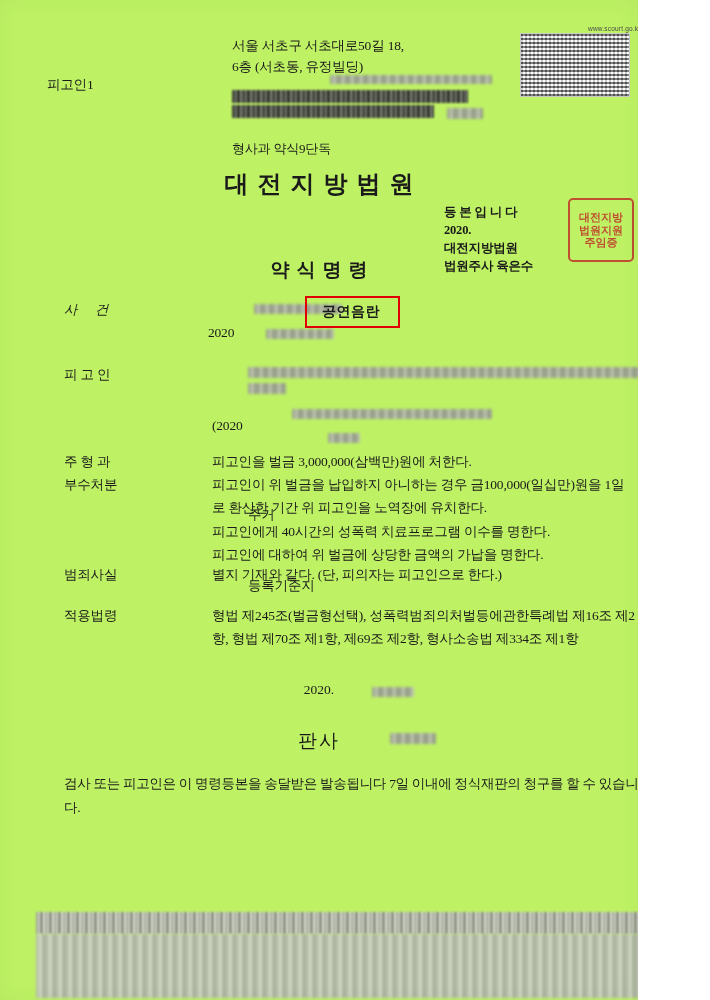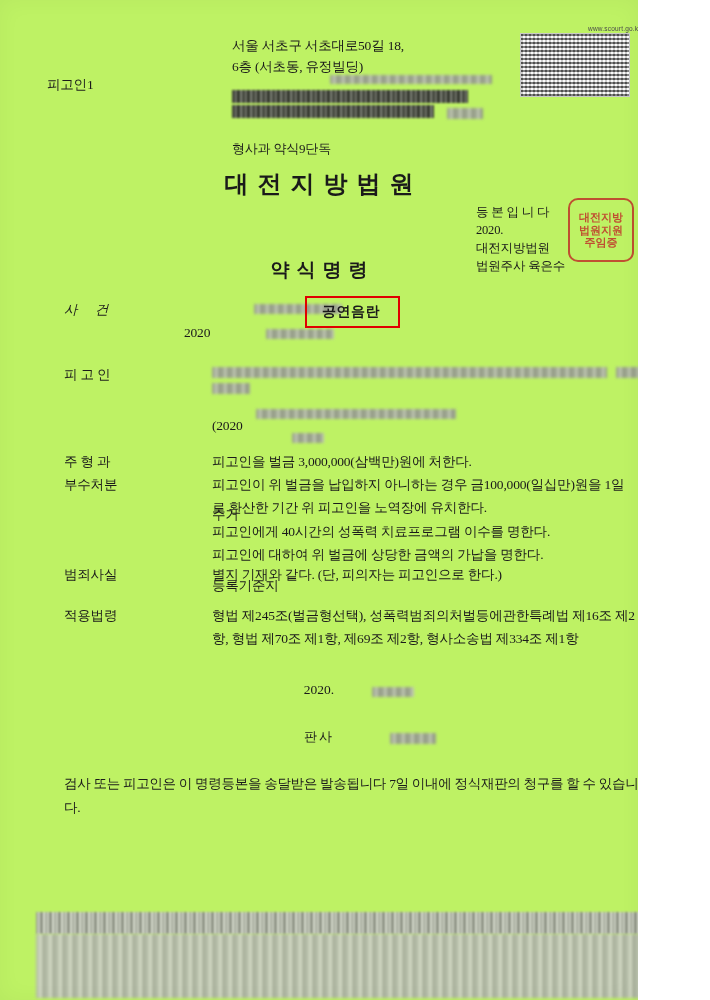--- a/index.html
+++ b/index.html
@@ -113,36 +113,37 @@
     font-size: 19px;
     font-weight: bold;
     letter-spacing: 7px;
     text-indent: 7px;
     margin-top: 32px;
   }
 
   
   .copy-note {
     position: absolute;
-    left: 476px;
+    left: 444px;
     top: 203px;
     font-size: 12.5px;
     line-height: 1.45;
     letter-spacing: -0.2px;
     white-space: pre-line;
+    font-weight: bold;
   }
   
   .seal {
     position: absolute;
     left: 568px;
     top: 198px;
     width: 62px;
     height: 60px;
     border: 2.5px solid #c0392b;
-    border-radius: 10px;
+    border-radius: 5px;
     color: #c0392b;
     font-size: 11px;
     line-height: 1.15;
     font-weight: bold;
     display: flex;
     align-items: center;
     justify-content: center;
     text-align: center;
     letter-spacing: 0px;
     white-space: pre-line;
@@ -199,21 +200,21 @@
     top: 682px;
     text-align: center;
     font-size: 13.5px;
   }
   .judge-line {
     position: absolute;
     left: 0;
     right: 0;
     top: 728px;
     text-align: center;
-    font-size: 13px;
+    font-size: 19px;
     letter-spacing: 2px;
   }
 
   .notice {
     position: absolute;
     left: 64px;
     top: 772px;
     width: 582px;
     font-size: 13.5px;
     line-height: 1.75;
@@ -289,32 +290,32 @@
 2020.
 대전지방법원
 법원주사 육은수</div>
   <div class="seal">대전지방
 법원지원
 주임증</div>
 
   <div class="row" style="left:64px; top:298px;">
     <div class="label spread">사 건</div>
     <div class="content">
-      <span style="margin-left:48px;">2020</span>
+      <span style="margin-left:72px;">2020</span>
       <div class="redact light" style="left:118px; top:6px; width:88px; height:10px;"></div>
       <div style="height:23px;"></div>
       <span style="margin-left:76px;">(2020</span>
       <div class="redact light" style="left:130px; top:31px; width:68px; height:10px;"></div>
     </div>
   </div>
 
   <div class="highlight-box"></div>
   <div class="charge-name">공연음란</div>
 
-  <div class="row" style="left:64px; top:363px;">
+  <div class="row" style="left:64px; top:363px;gap:36px;">
     <div class="label">피 고 인</div>
     <div class="content">
       <div class="redact light" style="left:76px; top:4px; width:395px; height:11px;"></div>
       <div class="redact light" style="left:480px; top:4px; width:40px; height:11px;"></div>
       <div class="redact light" style="left:76px; top:20px; width:38px; height:11px;"></div>
       <div style="height:24px;"></div>
       <span style="margin-left:76px;">주거</span>
       <div class="redact light" style="left:120px; top:46px; width:200px; height:10px;"></div>
       <div style="height:1px;"></div>
       <span style="margin-left:76px;">등록기준지</span>

